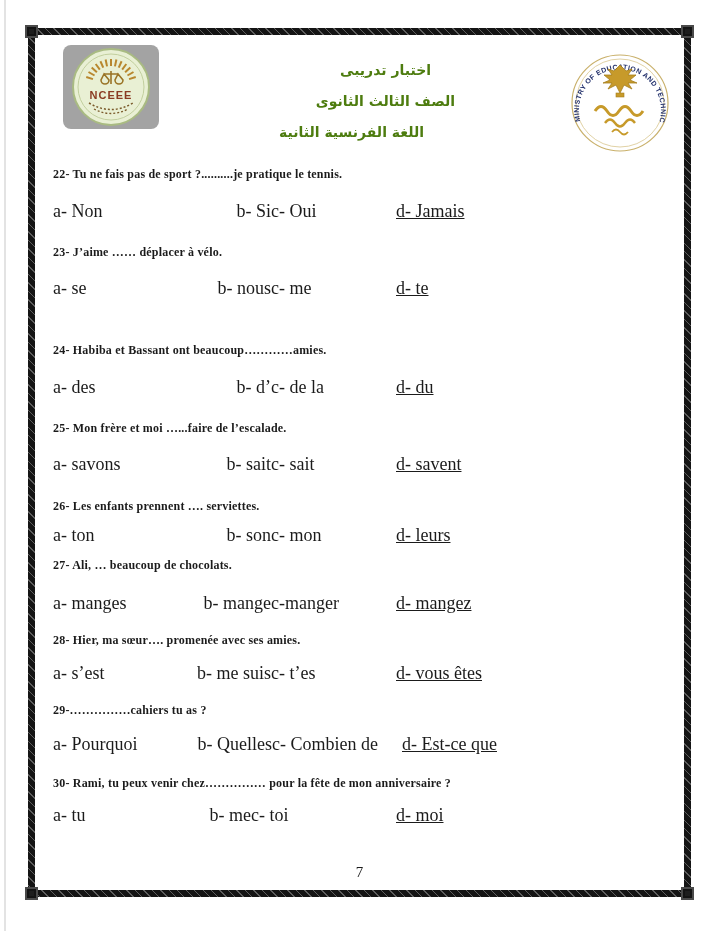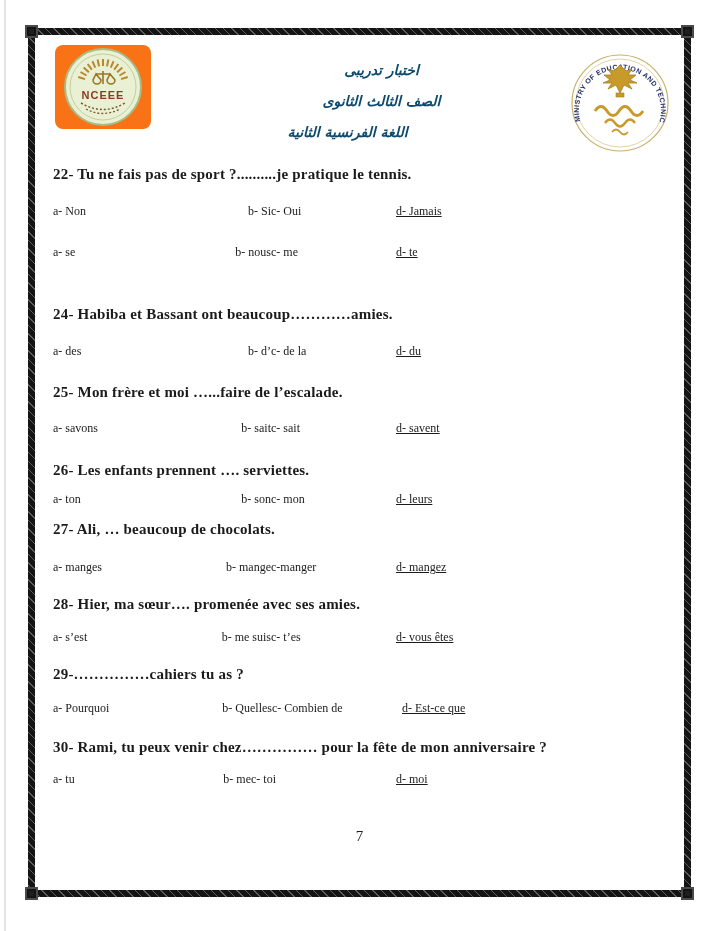--- a/index.html
+++ b/index.html
@@ -18,32 +18,32 @@
     box-shadow: inset 0 0 0 2px #4a4a4a, inset 0 0 0 4px #141414; }
   .corner.tl { left:-10px; top:-10px; }
   .corner.tr { right:-10px; top:-10px; }
   .corner.bl { left:-10px; bottom:-10px; }
   .corner.br { right:-10px; bottom:-10px; }
 
   .content { position:absolute; inset:0; padding:6px 12px 0 10px; }
 
   
   .header { display:flex; align-items:flex-start; height:118px; }
-  .logo-left { width:96px; height:84px; margin:4px 0 0 10px; background:#f97316;
+  .logo-left { width:96px; height:84px; margin:4px 0 0 18px; background:#a3a3a3;
     border-radius:8px; flex:0 0 auto; }
   .titles { flex:1; text-align:center; padding-top:14px; transform:translateX(22px); }
   .title-line { font-family:"DejaVu Sans", sans-serif; font-weight:bold;
-    font-size:14px; line-height:31px; direction:rtl; color:#0c4a6e;font-style:italic; }
+    font-size:14px; line-height:31px; direction:rtl; color:#4d7c0f; }
   .title-line.l3 { transform:translateX(-34px); }
   .logo-right { width:104px; height:124px; margin-top:2px; flex:0 0 auto; }
 
   
   .questions { padding:4px 6px 0 8px; }
-  .q-title { font-weight:bold; font-size:15px; line-height:22px; letter-spacing:.2px; }
-  .opts { display:flex; font-size:12px; line-height:22px; }
+  .q-title { font-weight:bold; font-size:12px; line-height:22px; letter-spacing:.2px; }
+  .opts { display:flex; font-size:18px; line-height:22px; }
   .opt-a { width:120px; } .opt-b { width:98px;text-align:right; } .opt-c { width:125px; } .opt-d { flex:1;text-decoration:underline; }
 
   .page-num { text-align:center; font-size:15px; margin-top:38px; }
 
   svg text { font-family:"Liberation Sans", sans-serif; }
 </style>
 </head>
 <body>
 
 <div class="scan-edge"></div>
@@ -118,20 +118,21 @@
         <div class="q-title">22- Tu ne fais pas de sport ?..........je pratique le tennis.</div>
         <div class="opts" style="margin-top:15px">
           <span class="opt-a">a- Non</span>
           <span class="opt-b">b- Si</span>
           <span class="opt-c">c- Oui</span>
           <span class="opt-d">d- Jamais</span>
         </div>
       </div>
 
       <div class="q" style="margin-bottom:40px">
+        <div class="q-title">23- J’aime …… déplacer à vélo.</div>
         <div class="opts" style="margin-top:14px">
           <span class="opt-a">a- se</span>
           <span class="opt-b">b- nous</span>
           <span class="opt-c">c- me</span>
           <span class="opt-d">d- te</span>
         </div>
       </div>
 
       <div class="q" style="margin-bottom:19px">
         <div class="q-title">24-  Habiba et Bassant ont beaucoup…………amies.</div>

